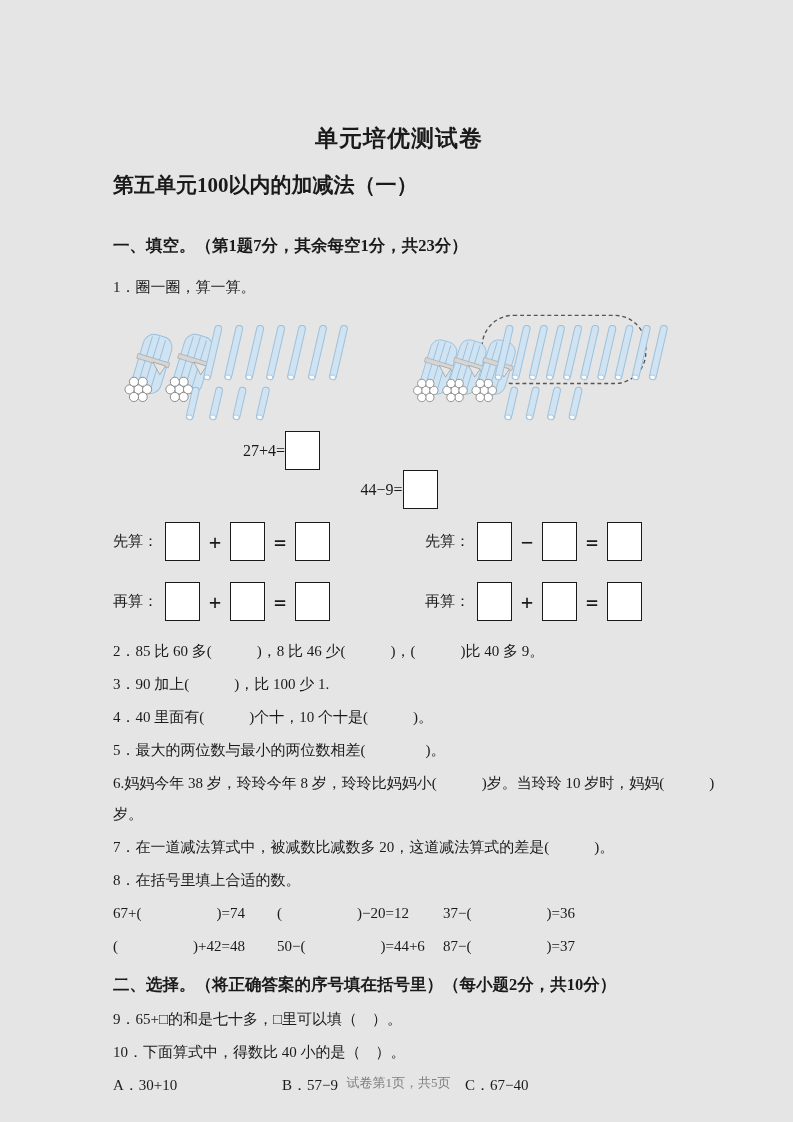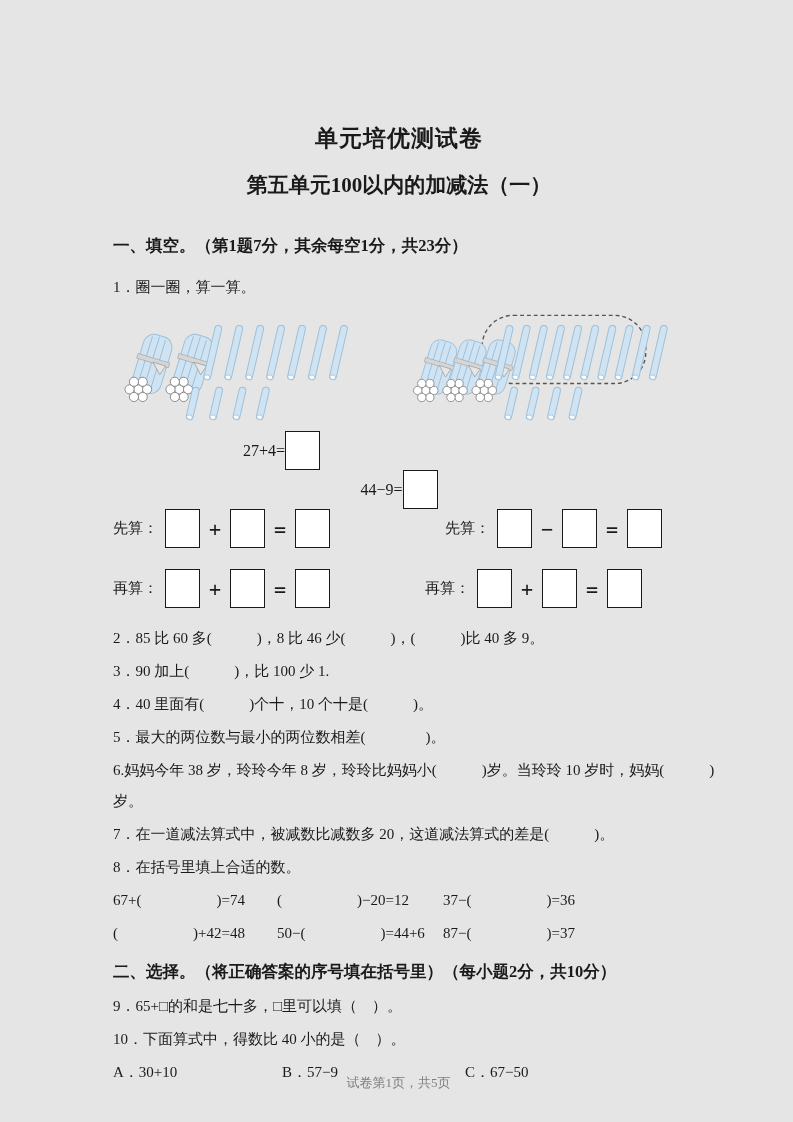--- a/index.html
+++ b/index.html
@@ -1,28 +1,28 @@
 <!DOCTYPE html>
 <html><head>
 <meta charset="utf-8">
 <style>
   html,body{margin:0;padding:0;background:#fff;}
   .page{position:relative;width:793px;height:1122px;background:#e5e5e5;overflow:hidden;
         font-family:"Liberation Serif","DejaVu Serif",serif;color:#1a1a1a;}
   .content{position:absolute;left:113px;top:0;width:572px;}
   .title{margin:123px 0 0;font-size:23px;font-weight:bold;text-align:center;letter-spacing:1px;}
-  .subtitle{margin:17px 0 0;font-size:21px;font-weight:bold;text-align:center;}
+  .subtitle{margin:17px 0 0;font-size:21px;font-weight:bold;}
   .sec-heading{margin:36px 0 0;font-size:16.5px;font-weight:bold;}
   .q{margin:14px 0 0;font-size:15px;line-height:19px;white-space:pre-wrap;}
   .q.first{margin-top:21px;}
   .q.nowrap{white-space:nowrap;}
   .illus{margin:10px 0 0;display:flex;align-items:flex-start;}
   .eq-row{display:flex;align-items:center;font-size:15px;}
   .row-a{margin-top:6px;flex-direction:column;}
-  .row-b{gap:20px;}
+  .row-b{margin-top:13px;}
   .row-c{margin-top:21px;}
   .col-l{width:312px;flex:none;display:flex;align-items:center;}
   .col-r{display:flex;align-items:center;}
   .box{display:inline-block;flex:none;width:33px;height:37px;border:1.5px solid #1a1a1a;background:#fff;}
   .op{margin:0 9px;font-size:20px;line-height:1;font-family:"DejaVu Sans Mono",monospace;}
   .eqtext{font-size:16px;}
   .lbl{margin-right:7px;font-size:15px;}
   .fill-row{display:flex;margin-top:14px;font-size:15px;white-space:pre;}
   .fr-c1{width:164px;flex:none;}
   .fr-c2{width:166px;flex:none;}
@@ -308,19 +308,19 @@
     </div>
 
     <h3 class="sec-heading" style="margin-top:18px">二、选择。（将正确答案的序号填在括号里）（每小题2分，共10分）</h3>
 
     <p class="q">9．65+□的和是七十多，□里可以填（　）。</p>
 
     <p class="q">10．下面算式中，得数比 40 小的是（　）。</p>
     <div class="opt-row">
       <span class="opt-1">A．30+10</span>
       <span class="opt-2">B．57−9</span>
-      <span class="opt-3">C．67−50</span>
+      <span class="opt-3">C．67−40</span>
     </div>
 
   </div>
 
   <div class="footer">试卷第1页，共5页</div>
 </div>
 
 </body></html>

